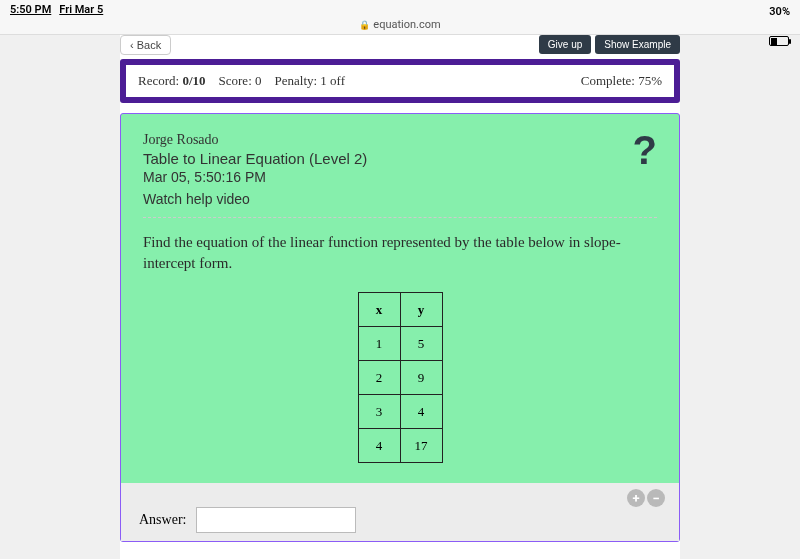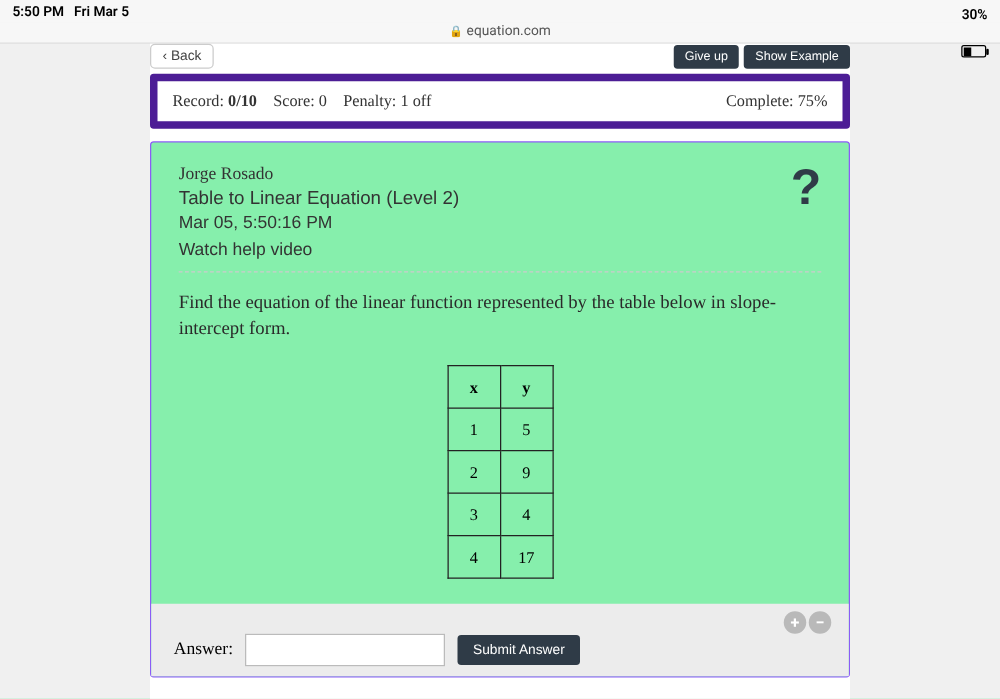--- a/index.html
+++ b/index.html
@@ -13,41 +13,41 @@
   .status-bar {
     display: flex;
     justify-content: space-between;
     align-items: center;
     background: #f7f7f7;
     padding: 2px 10px;
     font-size: 11px;
     font-weight: 600;
     height: 18px;
   }
-  .status-left { display: flex; gap: 8px; }
+  .status-left { display: flex; gap: 8px; text-decoration: underline; }
   .status-right { display: flex; gap: 18px; flex-direction: column; }
   .url-bar {
     text-align: center;
     font-size: 11px;
     color: #555;
     padding-bottom: 3px;
     background: #f7f7f7;
     border-bottom: 1px solid #ddd;
   }
   .url-bar .lock { font-size: 9px; }
   .page {
     background: #fff;
     width: 560px;
     margin: 0 auto;
     min-height: 540px;
   }
   .top-row {
     display: flex;
     justify-content: space-between;
-    align-items: flex-end;
+    align-items: flex-start;
     padding: 0 0 4px 0;
   }
   .back-btn {
     border: 1px solid #ccc;
     background: #fff;
     border-radius: 4px;
     padding: 3px 9px;
     font-size: 11px;
     color: #444;
     cursor: pointer;
@@ -319,17 +319,16 @@
     </table>
 
     <div class="answer-panel">
       <div class="pm-icons">
         <div class="pm-circle">+</div>
         <div class="pm-circle">−</div>
       </div>
       <div class="answer-row">
         <span class="answer-label">Answer:</span>
         <input class="answer-input" type="text" placeholder="" style="">
-        <button class="submit-btn">Submit Answer</button>
       </div>
     </div>
   </div>
 </div>
 
 </body></html>

